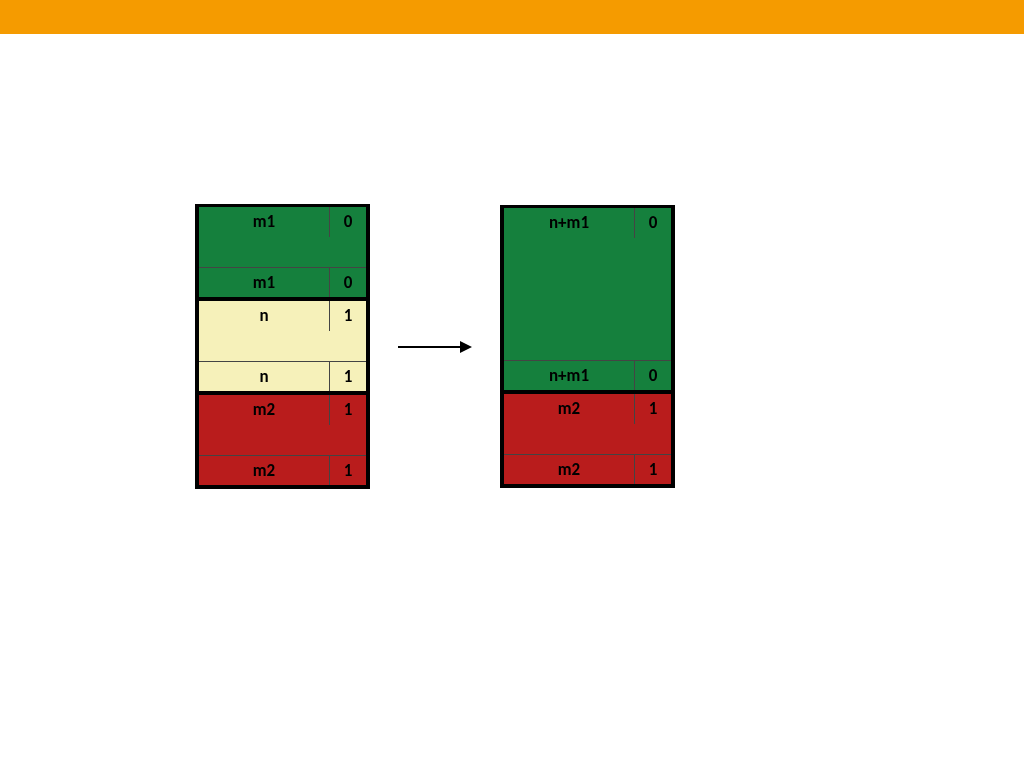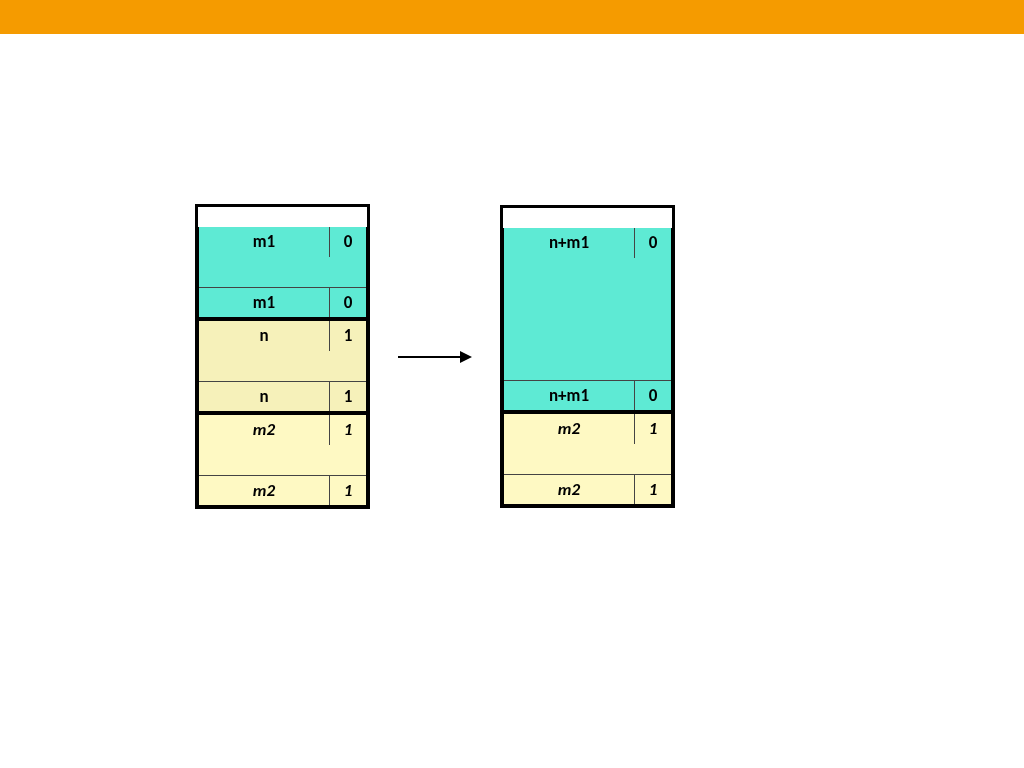--- a/index.html
+++ b/index.html
@@ -12,23 +12,23 @@
 
   .block { border: 3px solid #000; display: flex; flex-direction: column; width: 175px; }
   .seg { border: 1px solid #000; border-top-width: 0; }
   .seg:first-child { border-top-width: 0; }
   .row { display: flex; height: 30px; }
   .row .lab { flex: 1; text-align: center; font-size: 17px; font-weight: 700; line-height: 30px; border-right: 1px solid #444; }
   .row .flag { width: 36px; text-align: center; font-size: 17px; font-weight: 700; line-height: 30px; }
   .gap { height: 30px; }
   .gap.tall { height: 122px; }
 
-  .seg.white { background: #5eead4; margin-top: 20px; }
+  .seg.white { background: #15803d; }
   .seg.yellow { background: #f6f1ba; }
-  .seg.green  { background: #fef9c3; font-style: italic; }
+  .seg.green  { background: #b91c1c; }
   .seg.thick-top { border-top: 3px solid #000; }
 
   .arrow { display: flex; align-items: center; }
   .arrow .line { width: 62px; height: 0; border-top: 2px solid #000; }
   .arrow .head { width: 0; height: 0; border-left: 12px solid #000; border-top: 6px solid transparent; border-bottom: 6px solid transparent; }
 </style>
 </head>
 <body>
 
 <div class="top-bar"></div>

